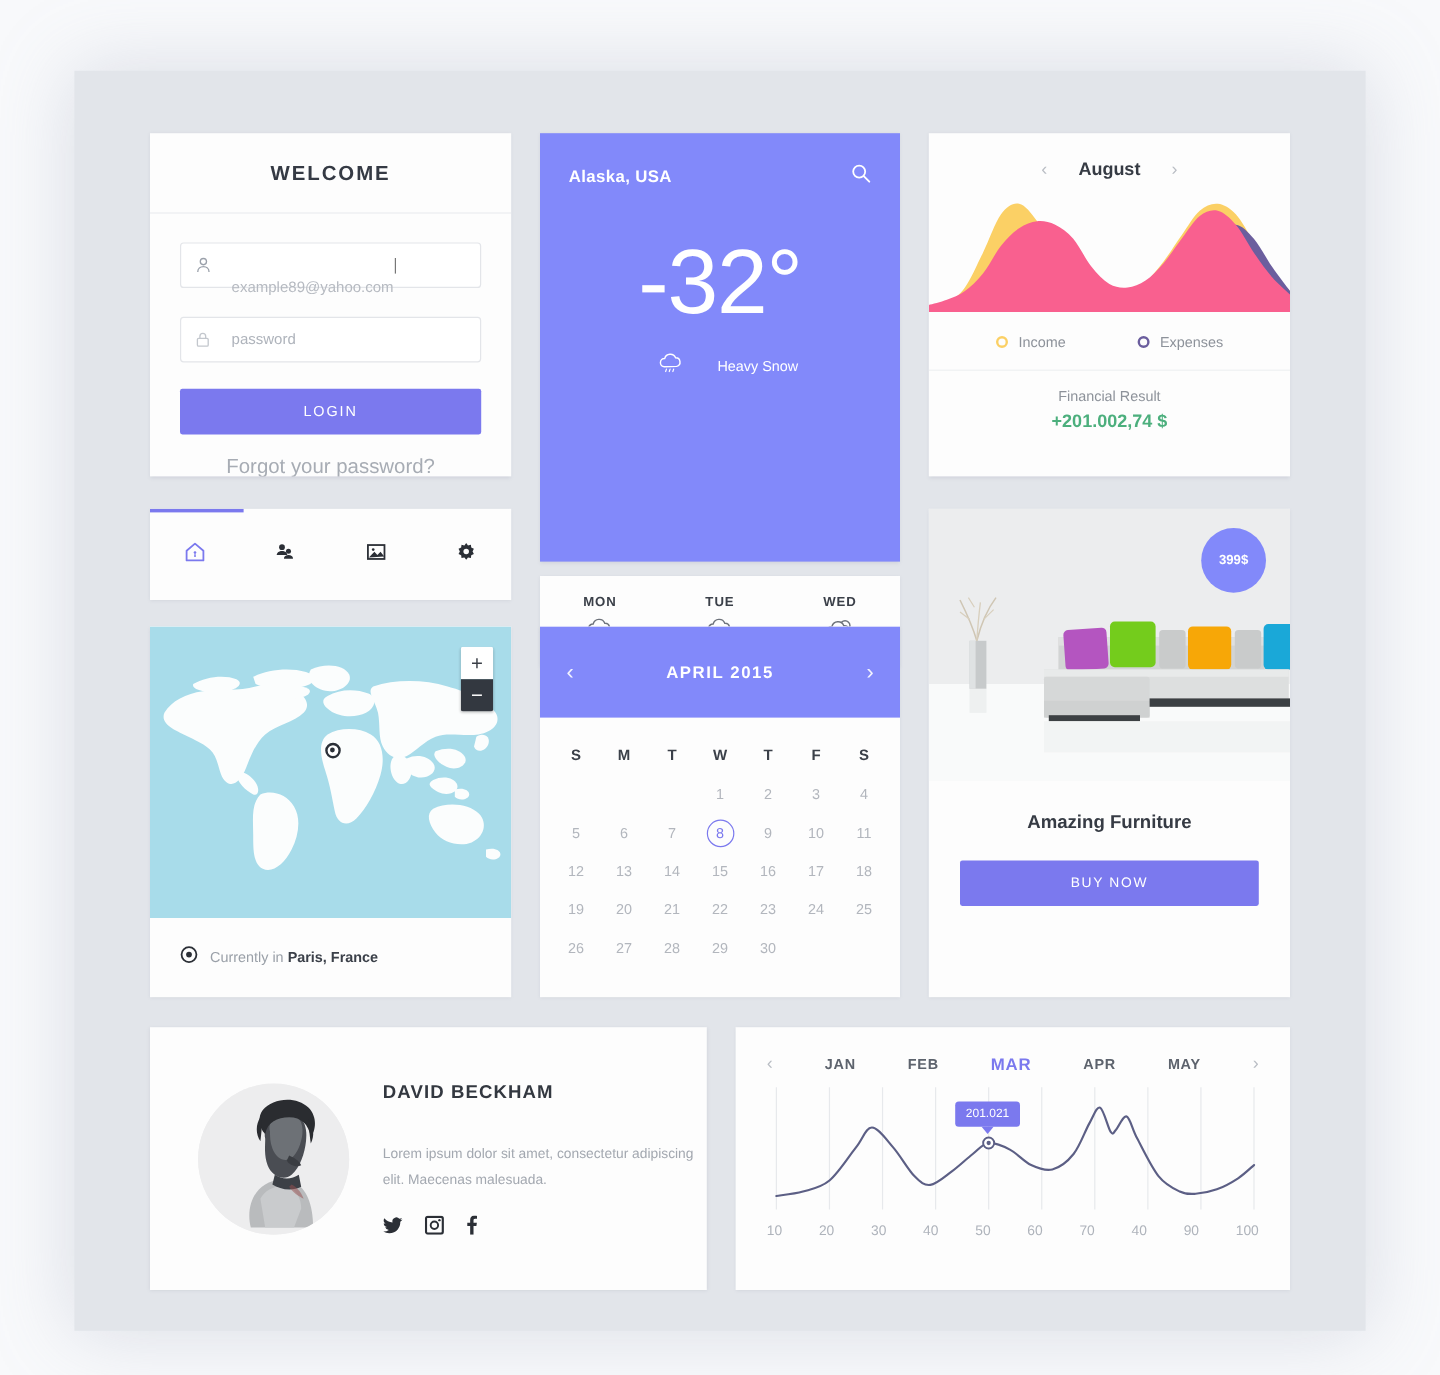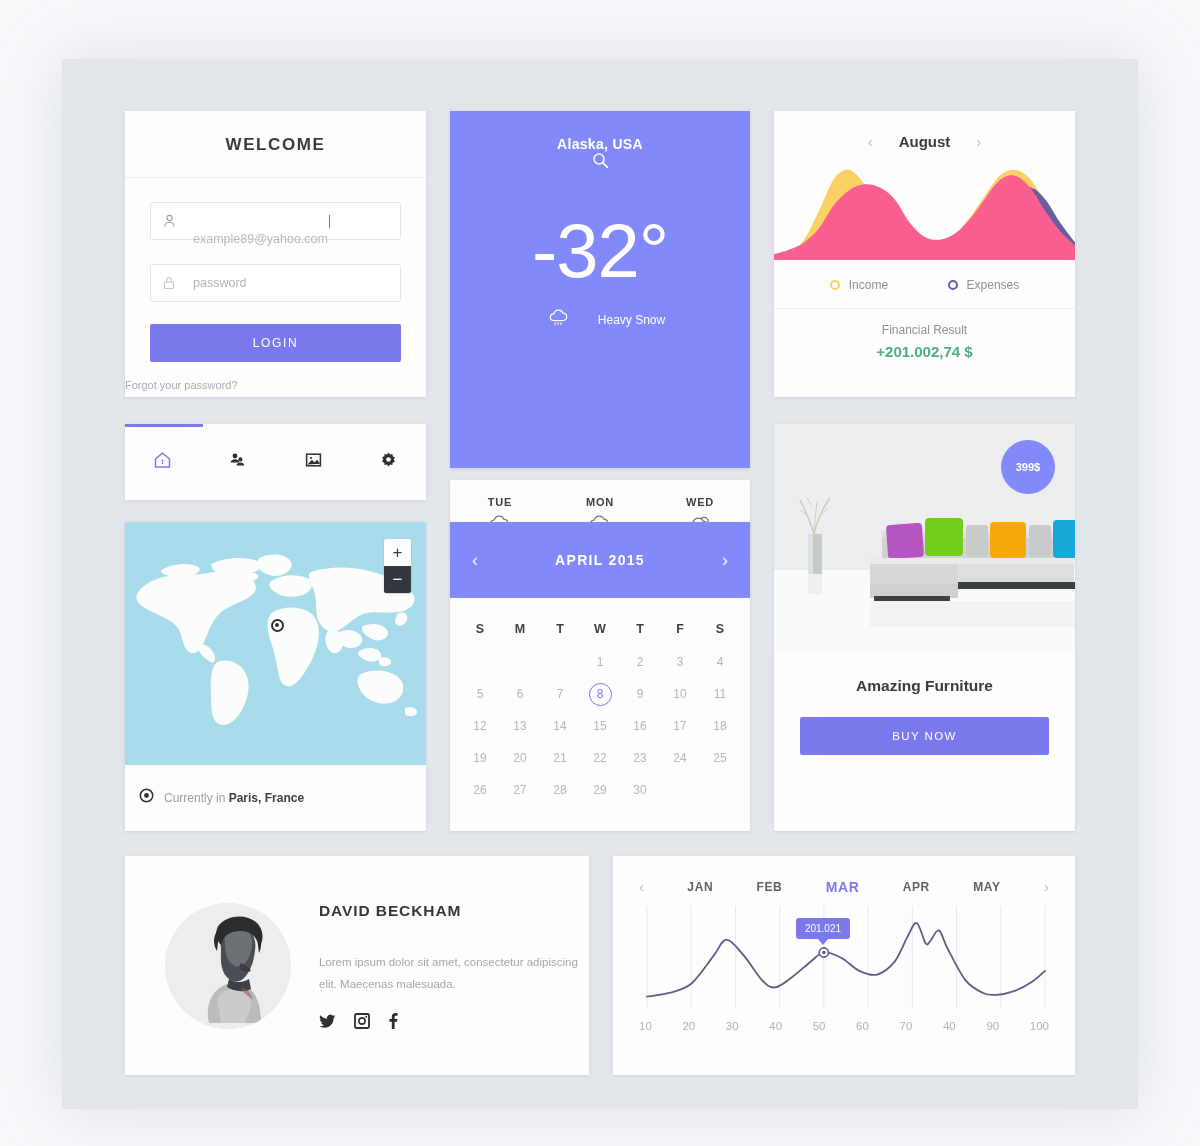--- a/index.html
+++ b/index.html
@@ -40,44 +40,44 @@
   .field .ftext { font-size: 12.5px; color: #aeb3bb; margin-left: 12px; }
   .field .ftext.filled { color: #b6bac1; margin-top: 36px; }
   .caret { display:inline-block; width:1px; height:13px; background:#777; vertical-align:-2px; margin-left:1px;}
   .login-btn {
     margin: 22px 25px 0 25px; height: 38px; background: #7b79ee;
     color: #fff; font-size: 12px; letter-spacing: 1.6px;
     display: flex; align-items: center; justify-content: center;
     border: none; width: calc(100% - 50px); cursor: pointer;
     font-family: "Liberation Sans", sans-serif; border-radius: 2px;
   }
-  .forgot { font-size: 11px; color: #a7acb4; margin-top: 17px; }
+  .forgot { text-align: center; font-size: 17px; color: #a7acb4; margin-top: 17px; }
 
   
   #tabbar-card { left: 63px; top: 365px; width: 301px; height: 76px; }
   .tab-indicator { position:absolute; left:0; top:0; width:78px; height:3px; background:#7b79ee; }
   .tabs { display: flex; height: 100%; align-items: center; }
   .tab { flex: 1; display: flex; align-items: center; justify-content: center; cursor: pointer; }
 
   
   #map-card { left: 63px; top: 463px; width: 301px; height: 309px; }
   .map-area { position: relative; height: 243px; background: #a8dcea; overflow: hidden; }
   .zoom-ctl { position: absolute; right: 15px; top: 17px; width: 27px; border-radius: 2px; overflow: hidden; box-shadow: 0 1px 2px rgba(0,0,0,.18); }
   .zoom-btn { height: 27px; display: flex; align-items: center; justify-content: center; font-size: 17px; cursor: pointer; }
   .zoom-in { background: #fff; color: #3a3f47; }
   .zoom-out { background: #333840; color: #fff; }
   .map-pin { position: absolute; left: 146px; top: 97px; width: 13px; height: 13px; border-radius: 50%; border: 2.5px solid #2b3038; background: #fff; }
   .map-pin::after { content:''; position:absolute; left:2px; top:2px; width:4px; height:4px; border-radius:50%; background:#2b3038; }
-  .map-foot { height: 66px; display: flex; align-items: center; padding-left: 14px; gap: 10px; }
+  .map-foot { height: 66px; display: flex; align-items: center; padding-left: 25px; gap: 10px; }
   .map-foot .lbl { font-size: 12px; color: #9aa0a8; }
   .map-foot .lbl b { color: #3b4049; }
 
   
   #weather-card { left: 388px; top: 52px; width: 300px; height: 357px; background:#8289fa; }
-  .wx-top { display: flex; justify-content: space-between; align-items: center; padding: 25px 24px 0 24px; flex-direction: column; }
+  .wx-top { display: flex; justify-content: space-between; align-items: center; padding: 25px 24px 0 24px; }
   .wx-city { color: #fff; font-size: 14px; font-weight: bold; letter-spacing: .3px; }
   .wx-temp { text-align: center; margin-top: 34px; color: #fff; font-size: 76px; font-weight: 300; letter-spacing: -1px; }
   .wx-cond { display: flex; align-items: center; justify-content: center; gap: 27px; margin-top: 14px; color: #fff; font-size: 12px; padding-left: 12px; }
   #forecast-card { left: 388px; top: 421px; width: 300px; height: 76px; }
   .fc-row { display: flex; height: 100%; }
   .fc-day { flex: 1; display: flex; flex-direction: column; align-items: center; justify-content: center; gap: 6px; cursor: pointer; }
   .fc-name { font-size: 11px; font-weight: bold; color: #3b4049; letter-spacing: .8px; }
 
   
   #calendar-card { left: 388px; top: 463px; width: 300px; height: 309px; }
@@ -273,30 +273,30 @@
             <path d="M8.4 14.6l-.7 2M11.4 14.6l-.7 2M14.4 14.6l-.7 2" stroke="#fff" stroke-width="1" stroke-linecap="round"></path>
           </svg>
       </span>
       <span>Heavy Snow</span>
     </div>
   </div>
 
   <div class="card" id="forecast-card">
     <div class="fc-row">
       <div class="fc-day">
-        <span class="fc-name">TUE</span>
+        <span class="fc-name">MON</span>
         <span>
           <svg width="26" height="22" viewBox="0 0 26 22">
               <path d="M7 13.2a3.6 3.6 0 0 1 .3-7.2 5.1 5.1 0 0 1 9.7-.6 3.8 3.8 0 0 1 1 7.5z" fill="none" stroke="#6e737b" stroke-width="1.2"></path>
               <path d="M9 15.4l-.8 2.3M12.2 15.4l-.8 2.3M15.4 15.4l-.8 2.3" stroke="#6e737b" stroke-width=".9" stroke-linecap="round"></path>
             </svg>
         </span>
       </div>
       <div class="fc-day">
-        <span class="fc-name">MON</span>
+        <span class="fc-name">TUE</span>
         <span>
           <svg width="26" height="22" viewBox="0 0 26 22">
               <path d="M7 13.2a3.6 3.6 0 0 1 .3-7.2 5.1 5.1 0 0 1 9.7-.6 3.8 3.8 0 0 1 1 7.5z" fill="none" stroke="#6e737b" stroke-width="1.2"></path>
               <path d="M9 15.4l-.8 2.3M12.2 15.4l-.8 2.3M15.4 15.4l-.8 2.3" stroke="#6e737b" stroke-width=".9" stroke-linecap="round"></path>
             </svg>
         </span>
       </div>
       <div class="fc-day">
         <span class="fc-name">WED</span>
         <span>

